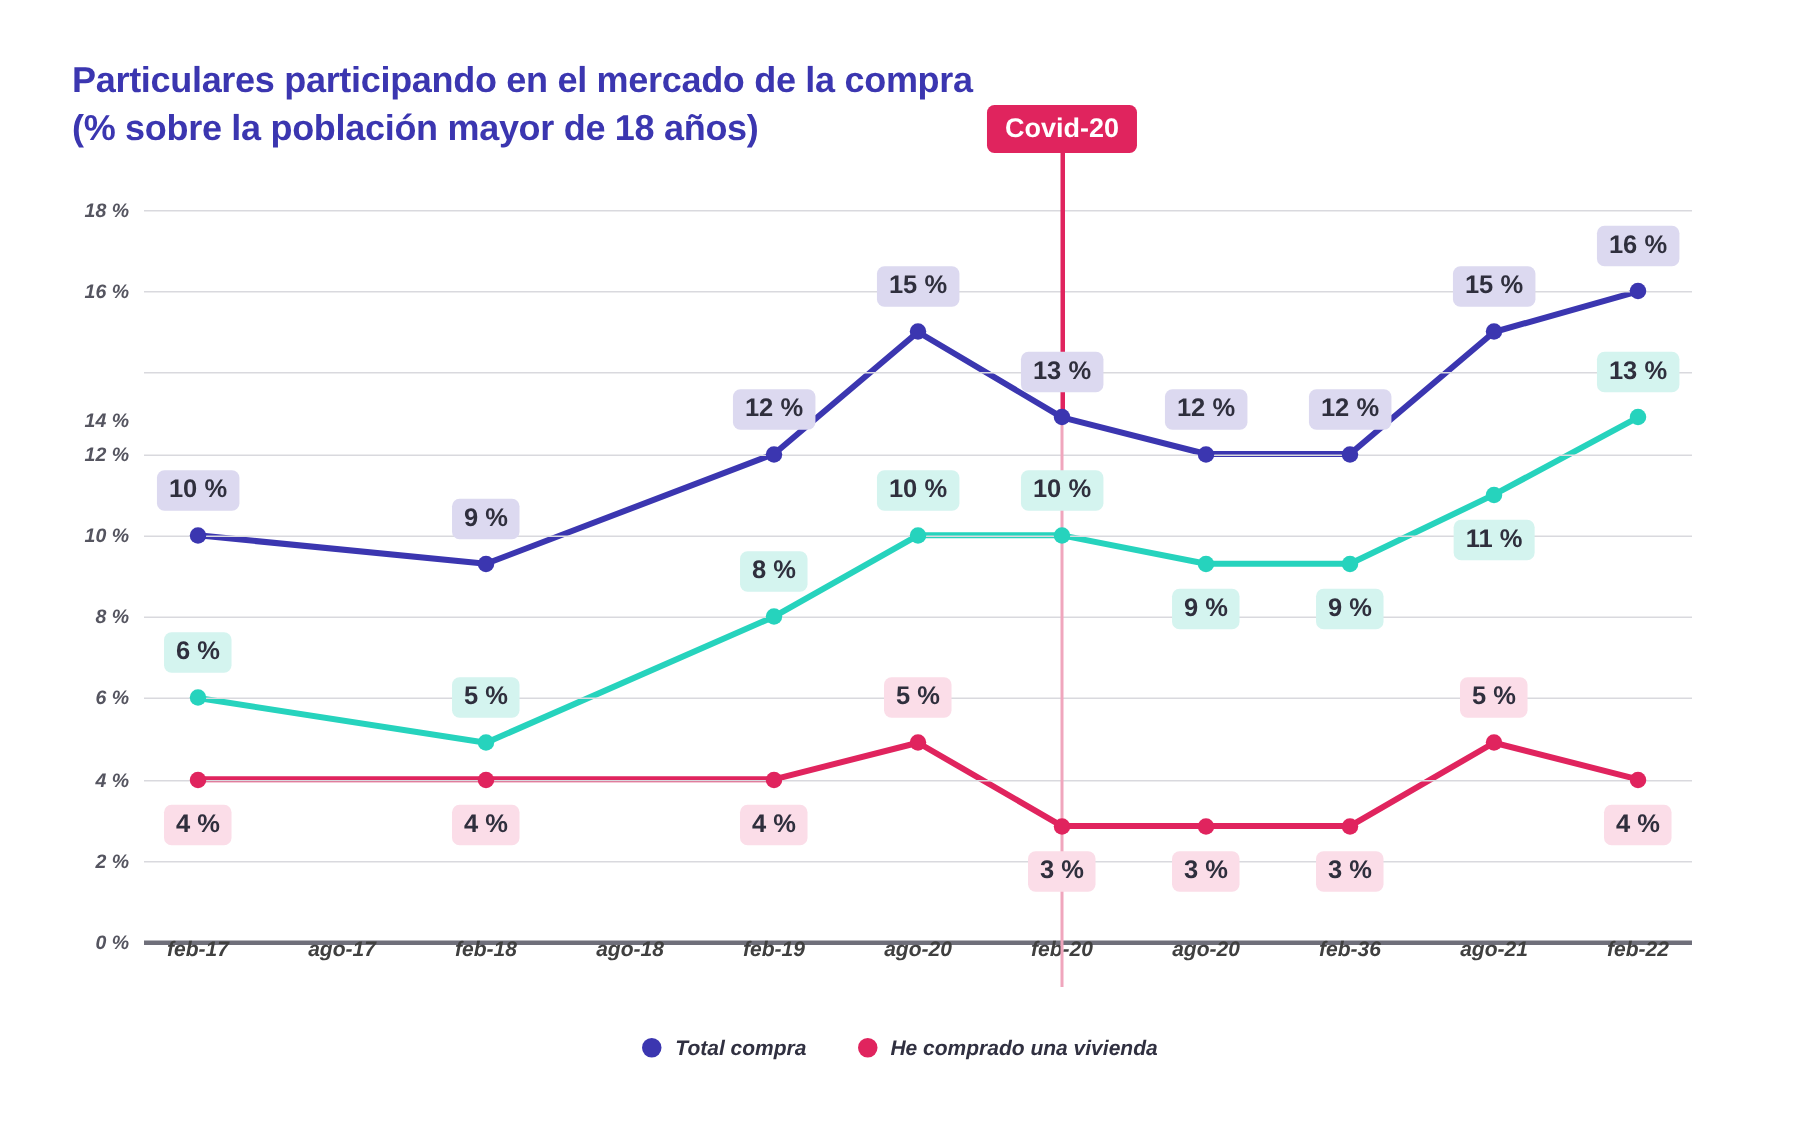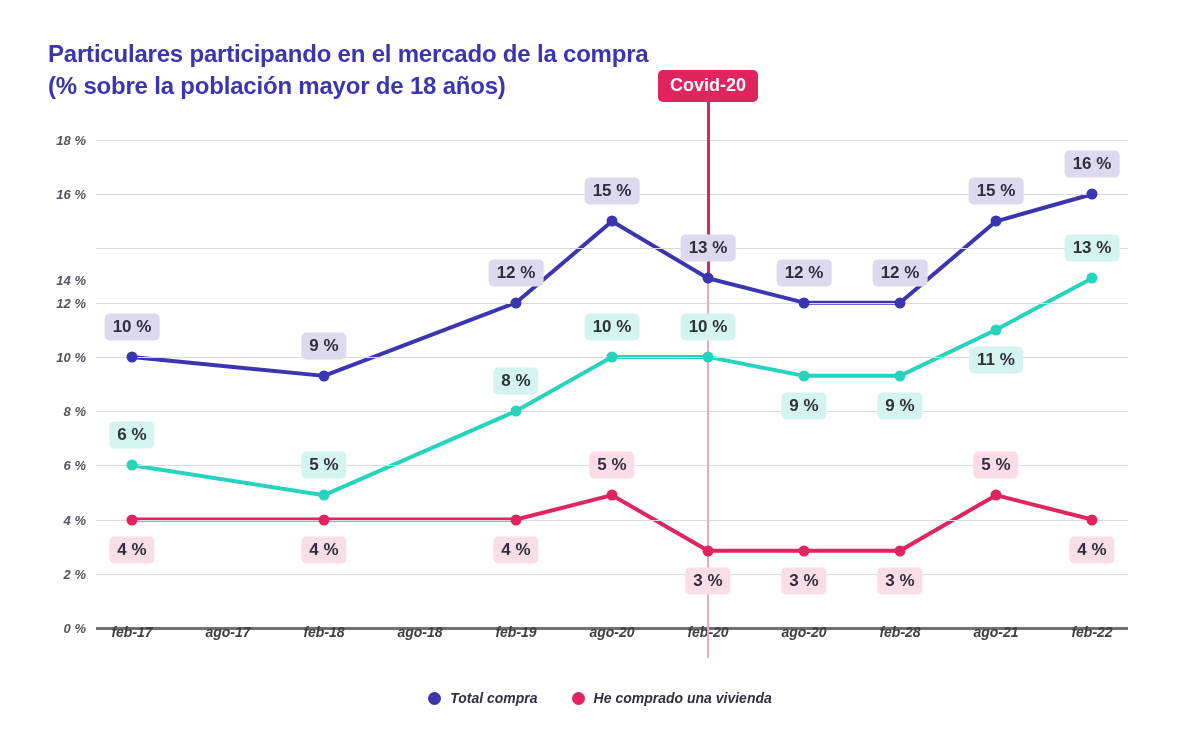--- a/index.html
+++ b/index.html
@@ -189,21 +189,21 @@
       <div class="gridline" style="top: 0px;"></div>
       <div class="ytick" style="top: 0px;">18 %</div>
       <div class="xtick" style="left: 36px;">feb-17</div>
       <div class="xtick" style="left: 132px; text-align: right;">ago-17</div>
       <div class="xtick" style="left: 228px;">feb-18</div>
       <div class="xtick" style="left: 324px;">ago-18</div>
       <div class="xtick" style="left: 420px;">feb-19</div>
       <div class="xtick" style="left: 516px;">ago-20</div>
       <div class="xtick" style="left: 612px;">feb-20</div>
       <div class="xtick" style="left: 708px;">ago-20</div>
-      <div class="xtick" style="left: 804px;">feb-28</div>
+      <div class="xtick" style="left: 804px;">feb-36</div>
       <div class="xtick" style="left: 900px;">ago-21</div>
       <div class="xtick" style="left: 996px;">feb-22</div>
       <div class="covid-tail" style="left: 611px; top: 138.267px; height: 379.733px;"></div>
       <div class="covid-line" style="left: 610.5px; top: -40px; height: 178.267px;"></div>
       <div class="covid-badge" style="left: 612px; top: -70px;">Covid-20</div>
       <div class="dot" style="left: 36px; top: 216.889px; width: 11px; height: 11px; background: rgb(59, 54, 176);"></div>
       <div class="lbl lbl-blue" style="left: 36px; top: 186.889px;">10 %</div>
       <div class="dot" style="left: 228px; top: 235.867px; width: 11px; height: 11px; background: rgb(59, 54, 176);"></div>
       <div class="lbl lbl-blue" style="left: 228px; top: 205.867px;">9 %</div>
       <div class="dot" style="left: 420px; top: 162.667px; width: 11px; height: 11px; background: rgb(59, 54, 176);"></div>

